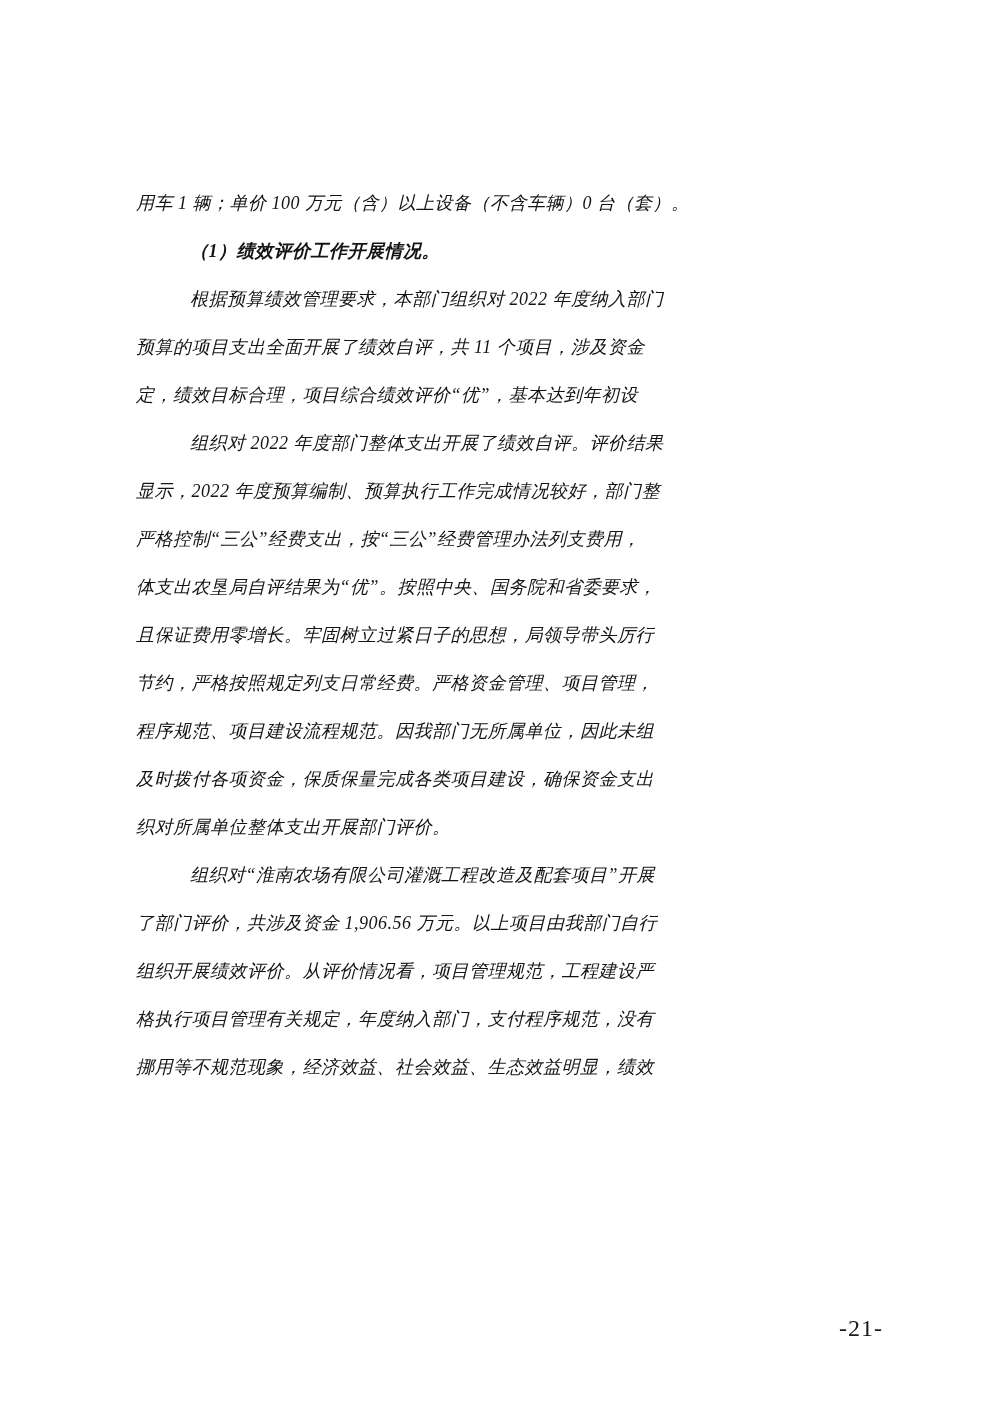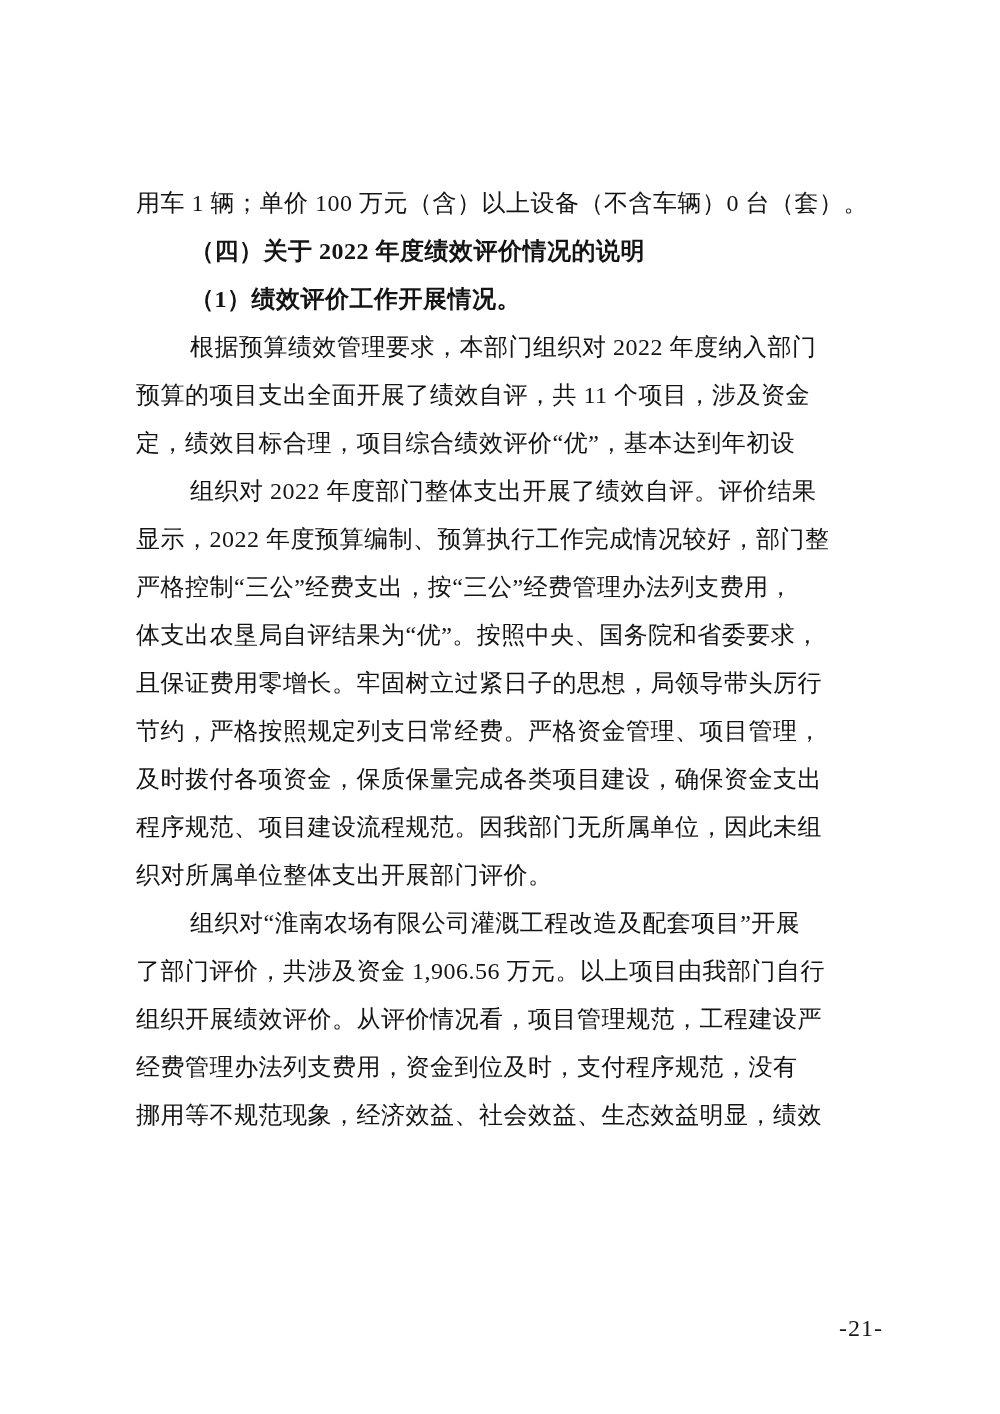--- a/index.html
+++ b/index.html
@@ -22,23 +22,24 @@
   }
   .text-block {
     position: absolute;
     left: 136px;
     top: 179px;
     width: 736px;
   }
   .line {
     height: 48px;
     line-height: 48px;
-    font-size: 24px;
+    font-size: 18px;
     white-space: nowrap;
     letter-spacing: 0.5px;
+    font-style: italic;
   }
   .indent {
     padding-left: 54px;
   }
   .bold {
     font-weight: bold;
   }
   .page-number {
     position: absolute;
     top: 1313px;
@@ -49,36 +50,35 @@
     color: #1a1a1a;
   }
 </style>
 </head>
 <body>
 
 <div class="page">
 
   <div class="text-block">
     <div class="line">用车 1 辆；单价 100 万元（含）以上设备（不含车辆）0 台（套）。</div>
-    <div class="line indent bold">（四）关于 2022 年度绩效评价情况的说明</div>
     <div class="line indent bold">（1）绩效评价工作开展情况。</div>
     <div class="line indent">根据预算绩效管理要求，本部门组织对 2022 年度纳入部门</div>
     <div class="line">预算的项目支出全面开展了绩效自评，共 11 个项目，涉及资金</div>
     <div class="line">定，绩效目标合理，项目综合绩效评价“优”，基本达到年初设</div>
     <div class="line indent">组织对 2022 年度部门整体支出开展了绩效自评。评价结果</div>
     <div class="line">显示，2022 年度预算编制、预算执行工作完成情况较好，部门整</div>
     <div class="line">严格控制“三公”经费支出，按“三公”经费管理办法列支费用，</div>
     <div class="line">体支出农垦局自评结果为“优”。按照中央、国务院和省委要求，</div>
     <div class="line">且保证费用零增长。牢固树立过紧日子的思想，局领导带头厉行</div>
     <div class="line">节约，严格按照规定列支日常经费。严格资金管理、项目管理，</div>
+    <div class="line">程序规范、项目建设流程规范。因我部门无所属单位，因此未组</div>
     <div class="line">及时拨付各项资金，保质保量完成各类项目建设，确保资金支出</div>
-    <div class="line">程序规范、项目建设流程规范。因我部门无所属单位，因此未组</div>
     <div class="line">织对所属单位整体支出开展部门评价。</div>
     <div class="line indent">组织对“淮南农场有限公司灌溉工程改造及配套项目”开展</div>
     <div class="line">了部门评价，共涉及资金 1,906.56 万元。以上项目由我部门自行</div>
     <div class="line">组织开展绩效评价。从评价情况看，项目管理规范，工程建设严</div>
-    <div class="line">经费管理办法列支费用，资金到位及时，支付程序规范，没有</div>
+    <div class="line">格执行项目管理有关规定，年度纳入部门，支付程序规范，没有</div>
     <div class="line">挪用等不规范现象，经济效益、社会效益、生态效益明显，绩效</div>
   </div>
 
   <div class="page-number">-21-</div>
 
 </div>
 
 </body></html>

